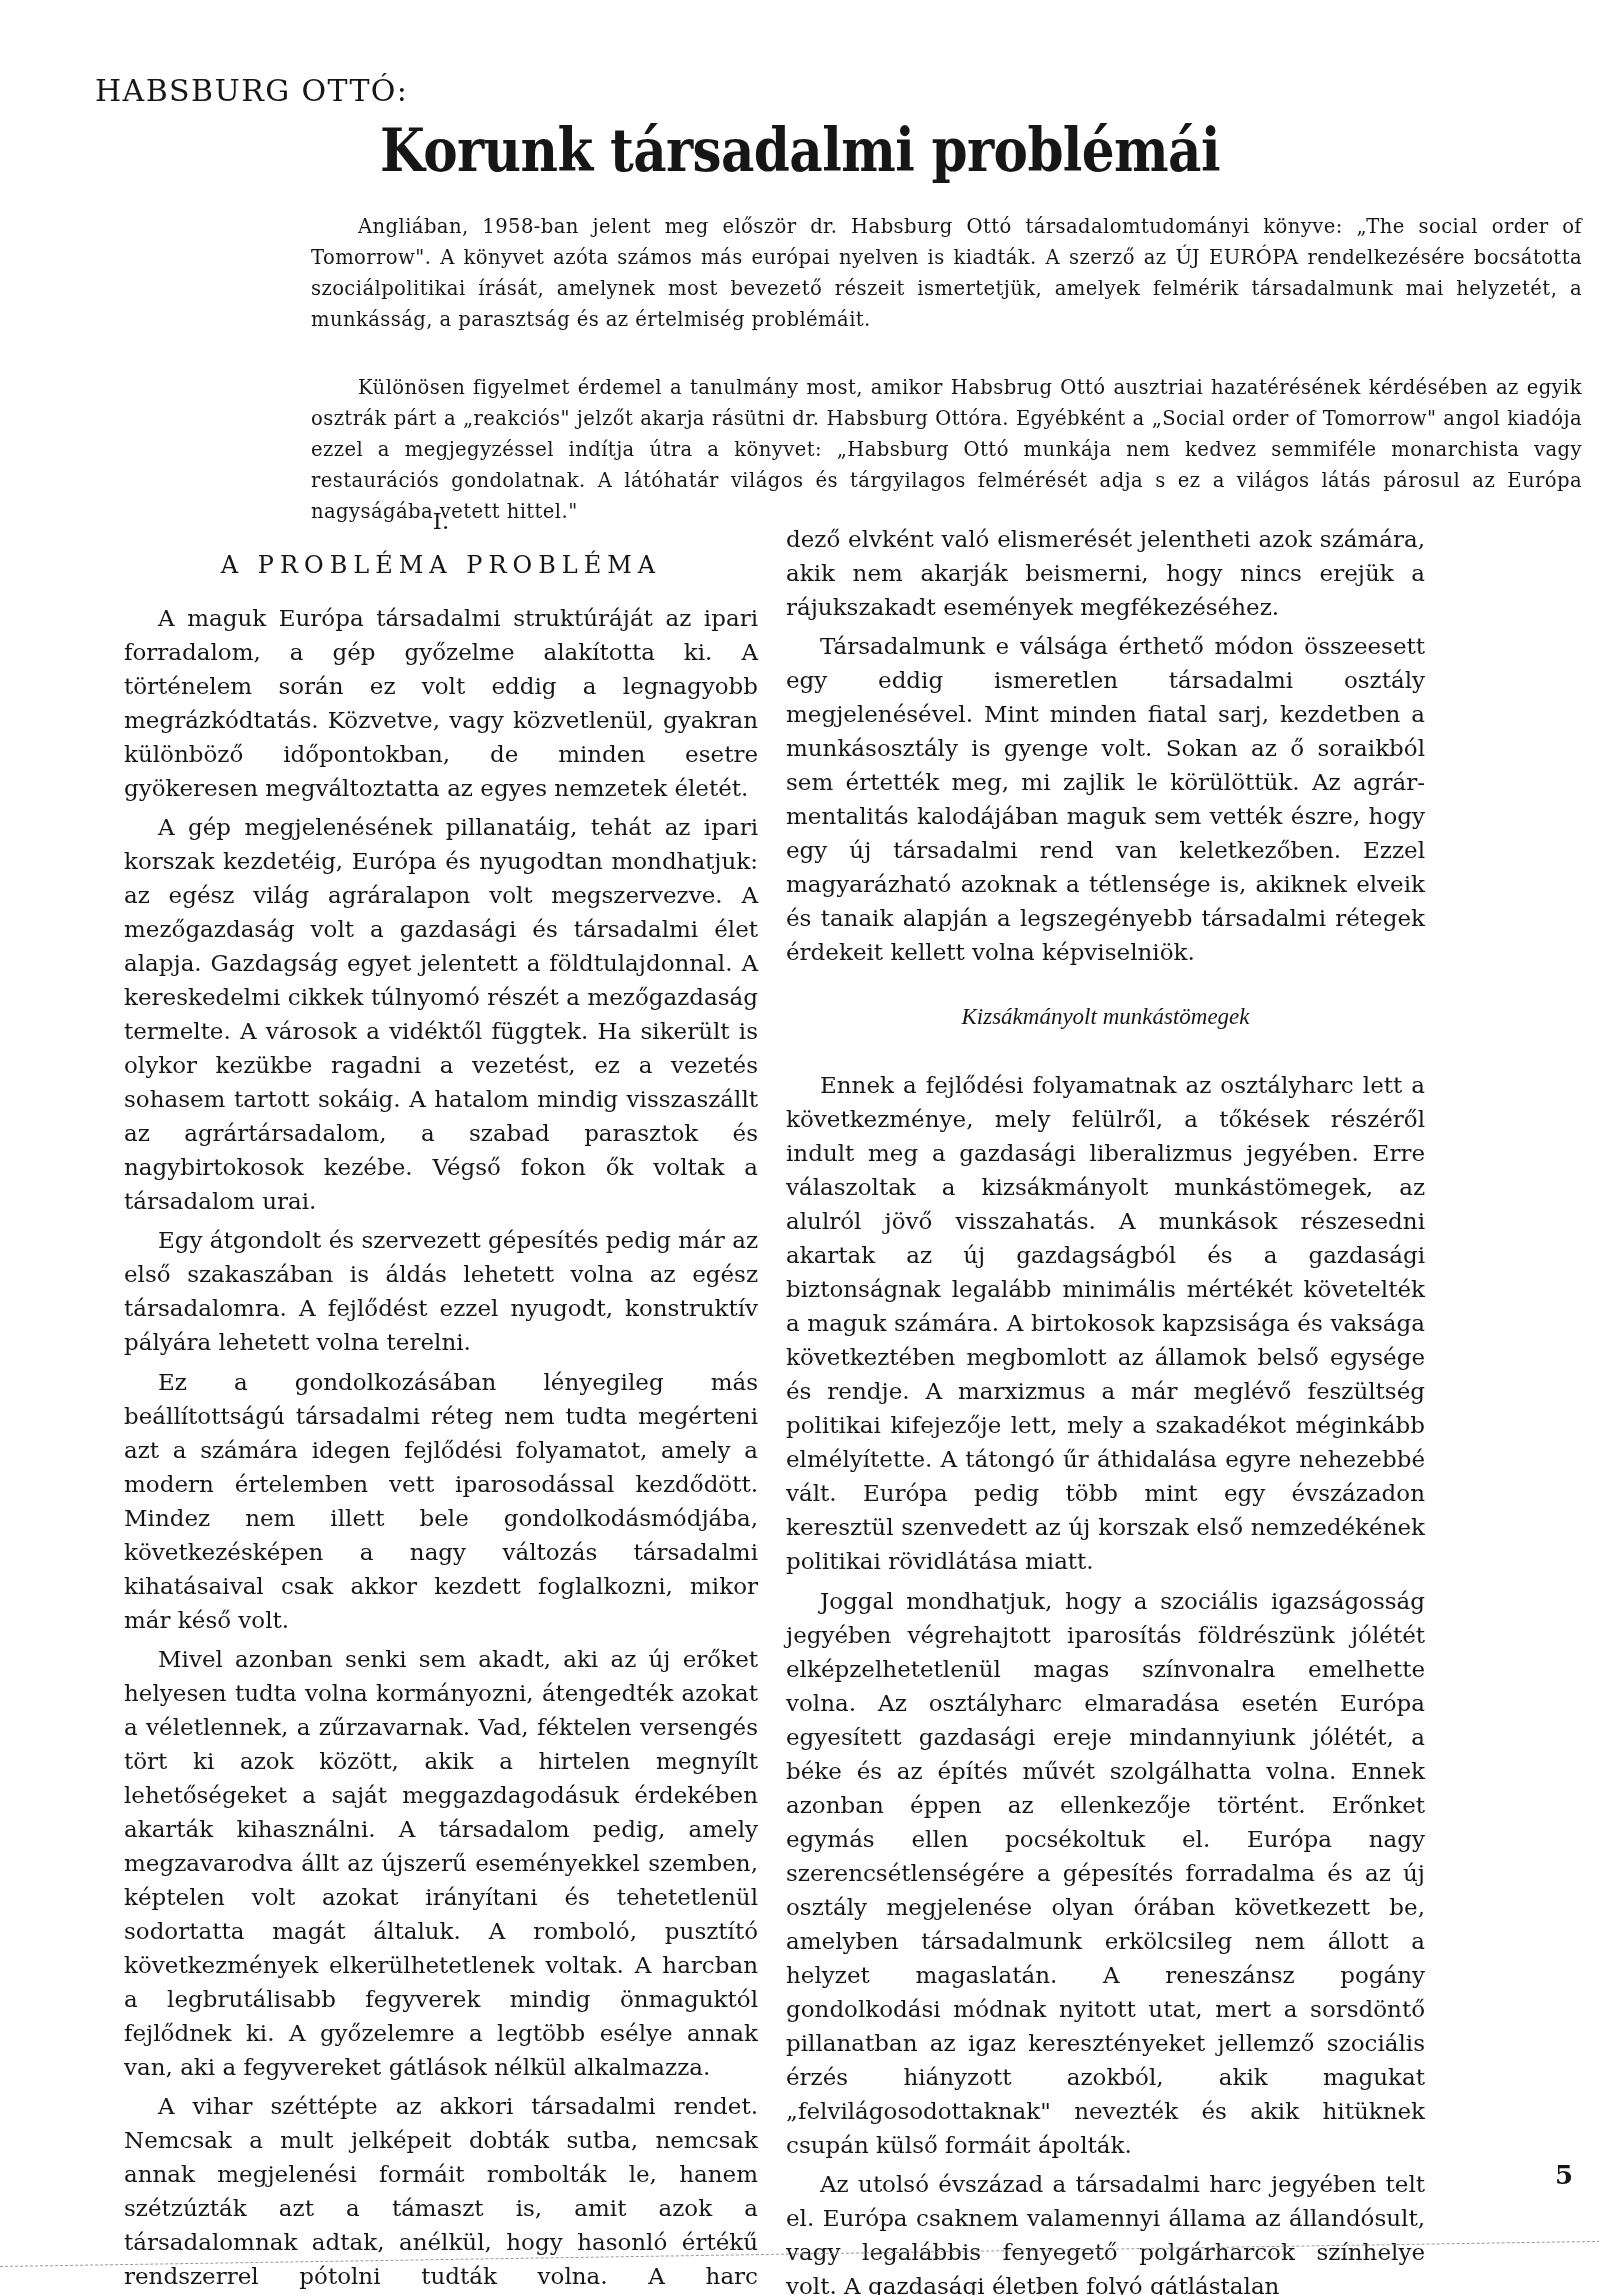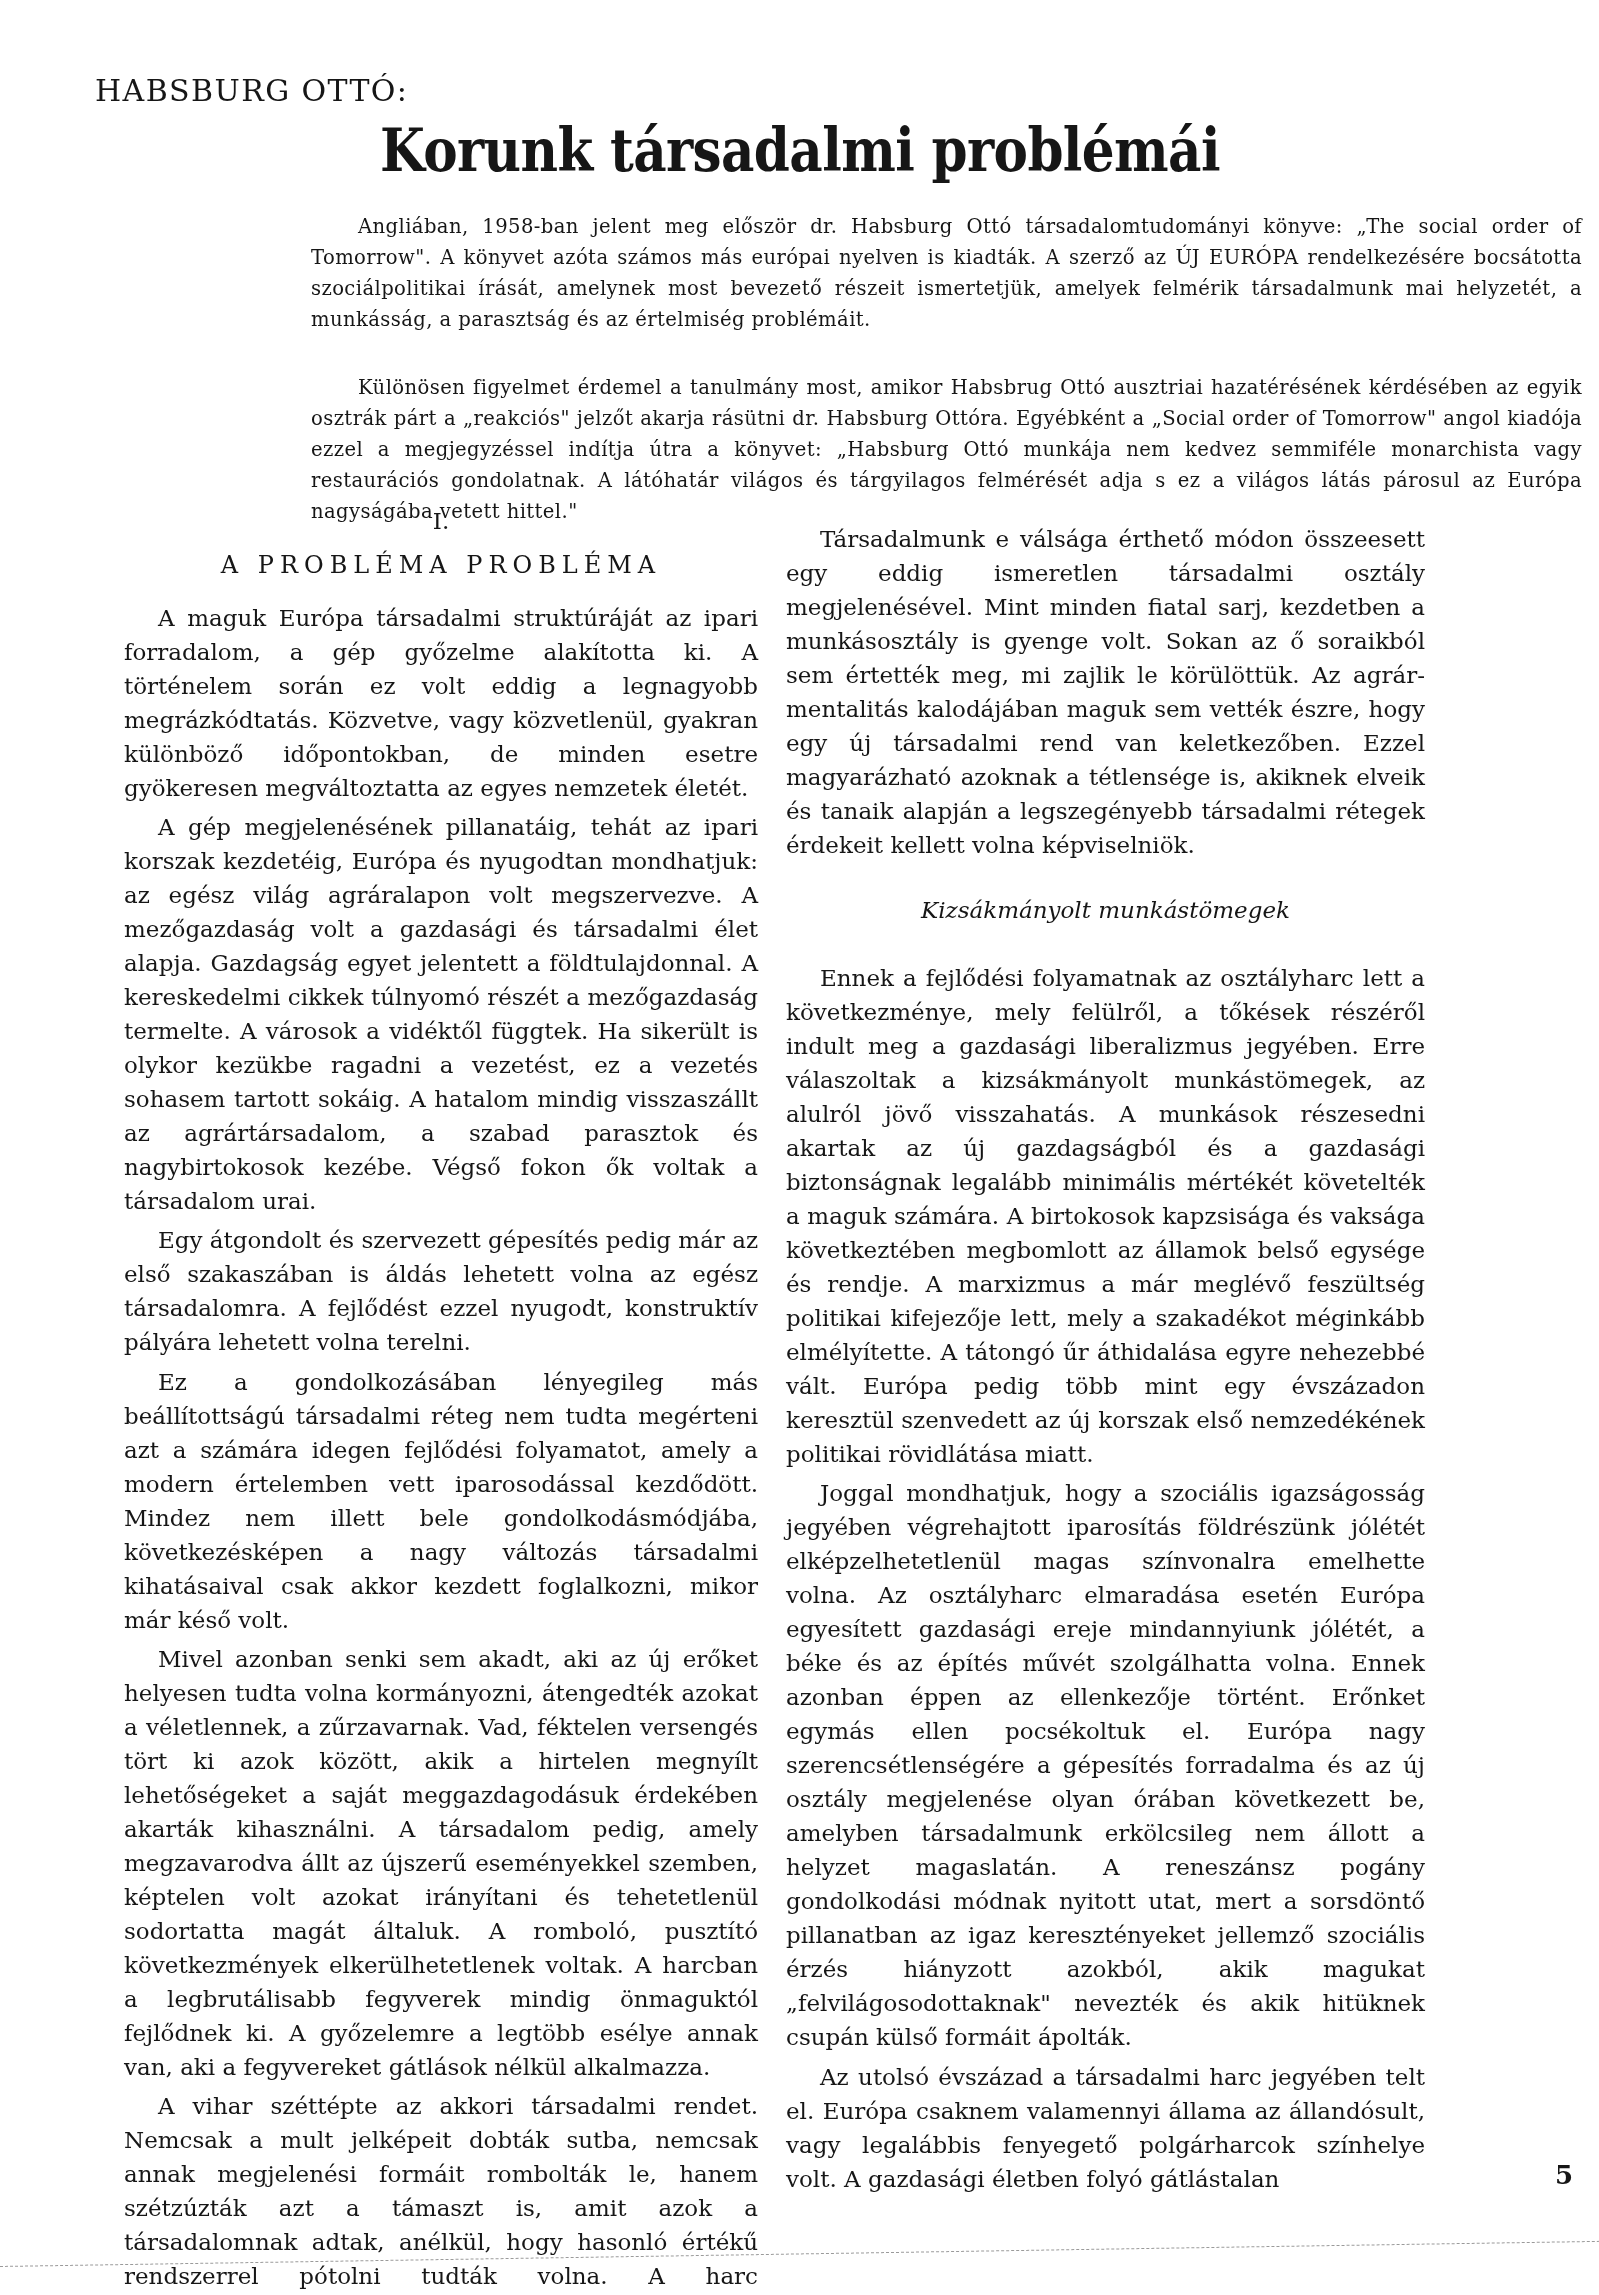--- a/index.html
+++ b/index.html
@@ -16,21 +16,21 @@
   .intro1 { top: 211px; }
   .intro2 { top: 372px; }
   .col { position: absolute; font-size: 23px; line-height: 34px; text-align: justify;
          font-family: "DejaVu Serif", serif; }
   .col p { margin: 0 0 5.4px 0; text-indent: 34px; }
   .col p.noindent { text-indent: 0; }
   .left { left: 124px; width: 634px; top: 504px; }
   .right { left: 786px; width: 639px; top: 522px; }
   .sec-num { text-align: center; font-size: 23px; margin: 0 0 9.5px 0; }
   .sec-title { text-align: center; font-size: 24px; letter-spacing: 6px; margin: 0 0 19px 0; }
-  .subhead { text-align: center; font-style: italic; font-size: 23px; margin: 31px 0 34px 0; }
+  .subhead { text-align: center; font-style: italic; font-size: 23px; margin: 31px 0 34px 0; font-family: Liberation Serif, serif; }
   .pagenum { position: absolute; left: 1555px; top: 2160px; font-size: 26px; font-weight: bold; }
   .rule { position: absolute; left: 0; top: 2266px; width: 1600px; height: 0;
           border-top: 1.4px dashed #9a9a9a; transform: rotate(-0.9deg); transform-origin: 0 0; }
 </style>
 </head>
 <body>
 
 <div class="author">HABSBURG OTTÓ:</div>
 <div class="title">Korunk társadalmi problémái</div>
 
@@ -46,20 +46,21 @@
   <div class="sec-title">A PROBLÉMA PROBLÉMA</div>
   <p>A maguk Európa társadalmi struktúráját az ipari forradalom, a gép győzelme alakította ki. A történelem során ez volt eddig a legnagyobb megrázkódtatás. Közvetve, vagy közvetlenül, gyakran különböző időpontokban, de minden esetre gyökeresen megváltoztatta az egyes nemzetek életét.</p>
   <p>A gép megjelenésének pillanatáig, tehát az ipari korszak kezdetéig, Európa és nyugodtan mondhatjuk: az egész világ agráralapon volt megszervezve. A mezőgazdaság volt a gazdasági és társadalmi élet alapja. Gazdagság egyet jelentett a földtulajdonnal. A kereskedelmi cikkek túlnyomó részét a mezőgazdaság termelte. A városok a vidéktől függtek. Ha sikerült is olykor kezükbe ragadni a vezetést, ez a vezetés sohasem tartott sokáig. A hatalom mindig visszaszállt az agrártársadalom, a szabad parasztok és nagybirtokosok kezébe. Végső fokon ők voltak a társadalom urai.</p>
   <p>Egy átgondolt és szervezett gépesítés pedig már az első szakaszában is áldás lehetett volna az egész társadalomra. A fejlődést ezzel nyugodt, konstruktív pályára lehetett volna terelni.</p>
   <p>Ez a gondolkozásában lényegileg más beállítottságú társadalmi réteg nem tudta megérteni azt a számára idegen fejlődési folyamatot, amely a modern értelemben vett iparosodással kezdődött. Mindez nem illett bele gondolkodásmódjába, következésképen a nagy változás társadalmi kihatásaival csak akkor kezdett foglalkozni, mikor már késő volt.</p>
   <p>Mivel azonban senki sem akadt, aki az új erőket helyesen tudta volna kormányozni, átengedték azokat a véletlennek, a zűrzavarnak. Vad, féktelen versengés tört ki azok között, akik a hirtelen megnyílt lehetőségeket a saját meggazdagodásuk érdekében akarták kihasználni. A társadalom pedig, amely megzavarodva állt az újszerű eseményekkel szemben, képtelen volt azokat irányítani és tehetetlenül sodortatta magát általuk. A romboló, pusztító következmények elkerülhetetlenek voltak. A harcban a legbrutálisabb fegyverek mindig önmaguktól fejlődnek ki. A győzelemre a legtöbb esélye annak van, aki a fegyvereket gátlások nélkül alkalmazza.</p>
   <p>A vihar széttépte az akkori társadalmi rendet. Nemcsak a mult jelképeit dobták sutba, nemcsak annak megjelenési formáit rombolták le, hanem szétzúzták azt a támaszt is, amit azok a társadalomnak adtak, anélkül, hogy hasonló értékű rendszerrel pótolni tudták volna. A harc intézményesítése ugyanis, mint azt a kivénhedt gazdasági liberalizmus hirdette, nem rendszer. Legjobb esetben az anarchiának ren-</p>
 </div>
 
 <div class="col right">
+  <p class="noindent">dező elvként való elismerését jelentheti azok számára, akik nem akarják beismerni, hogy nincs erejük a rájukszakadt események megfékezéséhez.</p>
   <p>Társadalmunk e válsága érthető módon összeesett egy eddig ismeretlen társadalmi osztály megjelenésével. Mint minden fiatal sarj, kezdetben a munkásosztály is gyenge volt. Sokan az ő soraikból sem értették meg, mi zajlik le körülöttük. Az agrár-mentalitás kalodájában maguk sem vették észre, hogy egy új társadalmi rend van keletkezőben. Ezzel magyarázható azoknak a tétlensége is, akiknek elveik és tanaik alapján a legszegényebb társadalmi rétegek érdekeit kellett volna képviselniök.</p>
   <div class="subhead">Kizsákmányolt munkástömegek</div>
   <p>Ennek a fejlődési folyamatnak az osztályharc lett a következménye, mely felülről, a tőkések részéről indult meg a gazdasági liberalizmus jegyében. Erre válaszoltak a kizsákmányolt munkástömegek, az alulról jövő visszahatás. A munkások részesedni akartak az új gazdagságból és a gazdasági biztonságnak legalább minimális mértékét követelték a maguk számára. A birtokosok kapzsisága és vaksága következtében megbomlott az államok belső egysége és rendje. A marxizmus a már meglévő feszültség politikai kifejezője lett, mely a szakadékot méginkább elmélyítette. A tátongó űr áthidalása egyre nehezebbé vált. Európa pedig több mint egy évszázadon keresztül szenvedett az új korszak első nemzedékének politikai rövidlátása miatt.</p>
   <p>Joggal mondhatjuk, hogy a szociális igazságosság jegyében végrehajtott iparosítás földrészünk jólétét elképzelhetetlenül magas színvonalra emelhette volna. Az osztályharc elmaradása esetén Európa egyesített gazdasági ereje mindannyiunk jólétét, a béke és az építés művét szolgálhatta volna. Ennek azonban éppen az ellenkezője történt. Erőnket egymás ellen pocsékoltuk el. Európa nagy szerencsétlenségére a gépesítés forradalma és az új osztály megjelenése olyan órában következett be, amelyben társadalmunk erkölcsileg nem állott a helyzet magaslatán. A reneszánsz pogány gondolkodási módnak nyitott utat, mert a sorsdöntő pillanatban az igaz keresztényeket jellemző szociális érzés hiányzott azokból, akik magukat „felvilágosodottaknak" nevezték és akik hitüknek csupán külső formáit ápolták.</p>
   <p>Az utolsó évszázad a társadalmi harc jegyében telt el. Európa csaknem valamennyi állama az állandósult, vagy legalábbis fenyegető polgárharcok színhelye volt. A gazdasági életben folyó gátlástalan</p>
 </div>
 
 <div class="pagenum">5</div>
 <div class="rule"></div>
 

